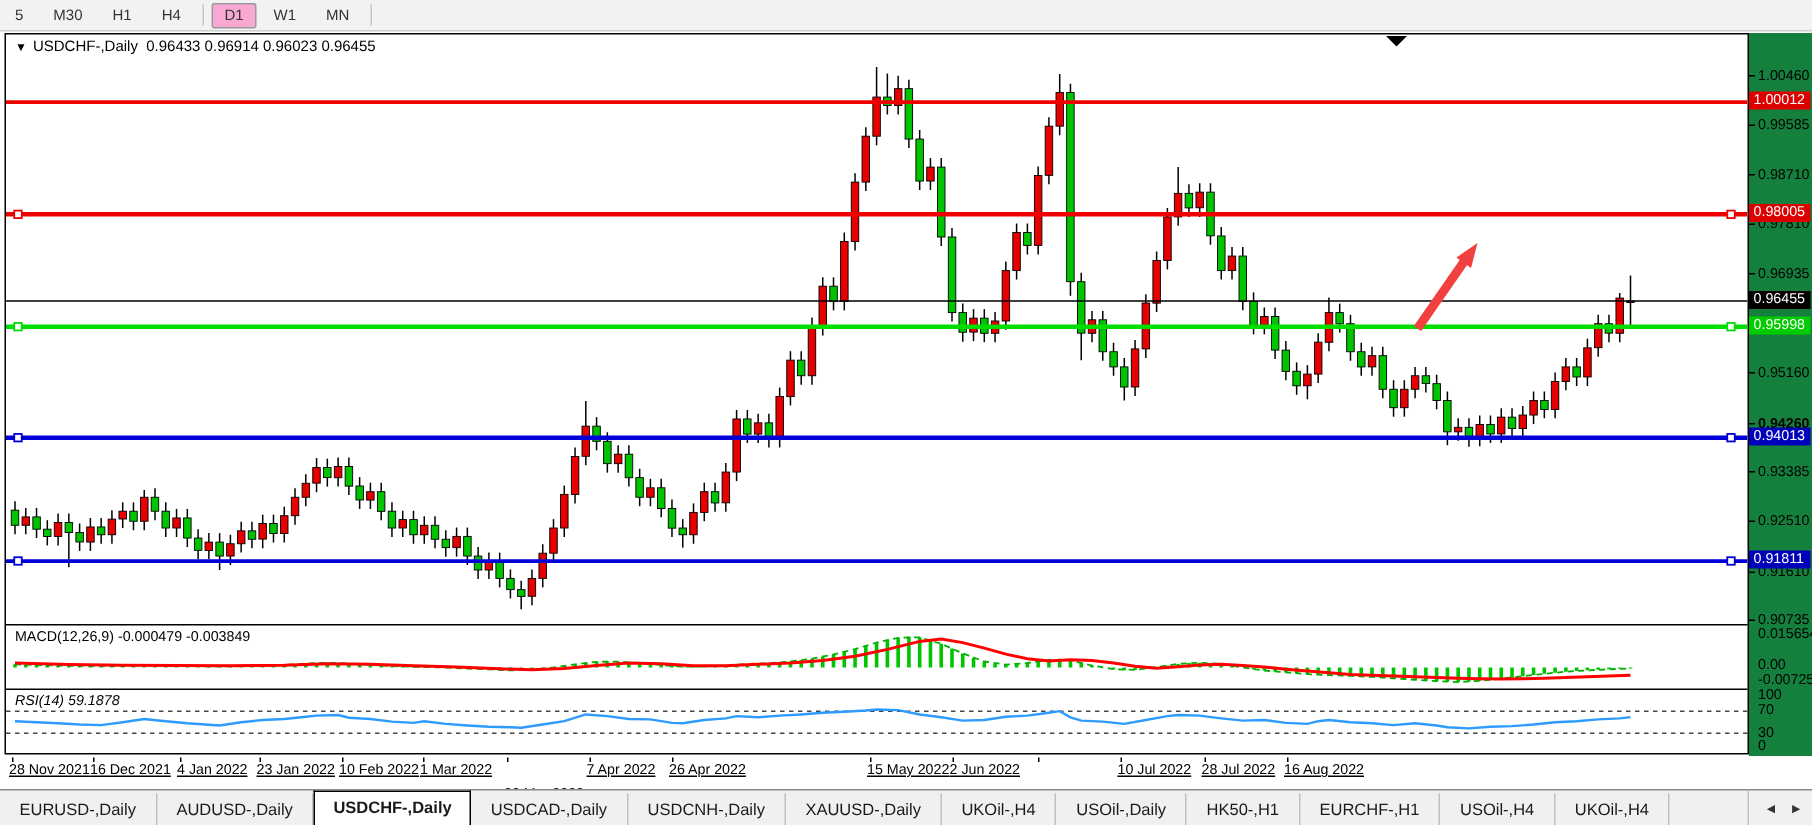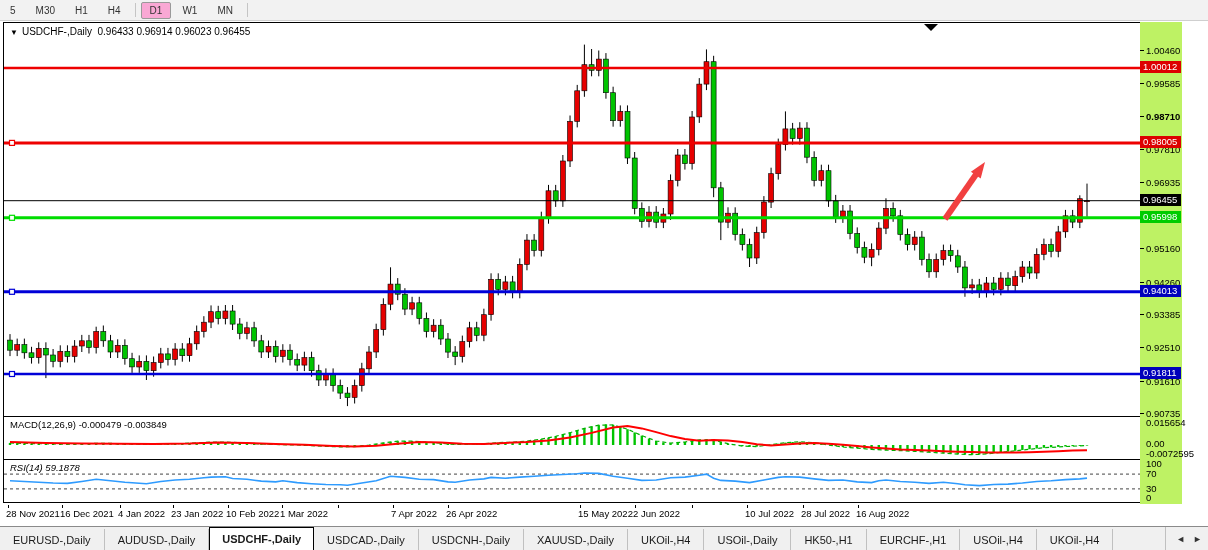--- a/index.html
+++ b/index.html
@@ -13,28 +13,28 @@
   .tf-sep{width:1px;height:14px;background:#c5c5c5;margin:0 4px;}
   
   #plot-col{position:absolute;left:3px;top:22px;width:1161px;border:1px solid #000;background:#fff;}
   #main-svg,#macd-svg,#rsi-svg{display:block;}
   .pane-sep{height:0;border-top:1px solid #000;}
   #chart-title{position:absolute;left:10px;top:26px;font-size:10px;color:#000;white-space:nowrap;}
   #chart-title .tri{font-size:8px;margin-right:4px;}
   #macd-label{position:absolute;left:10px;top:419px;font-size:9.5px;}
   #rsi-label{position:absolute;left:10px;top:462px;font-size:9.5px;font-style:italic;}
   
-  #axis-col{position:absolute;left:1140px;top:22px;width:42px;height:482px;background:#bef264;font-size:9.5px;}
+  #axis-col{position:absolute;left:1166px;top:22px;width:42px;height:482px;background:#15803d;font-size:9.5px;}
   .ax-tick{position:absolute;left:0;width:4px;height:1px;background:#000;}
   .ax-label{position:absolute;left:6px;white-space:nowrap;}
   .ax-badge{position:absolute;left:0;width:41px;height:12px;line-height:12px;color:#fff;
             padding-left:3px;box-sizing:border-box;font-size:9.5px;white-space:nowrap;}
   
   #date-axis{position:absolute;left:3px;top:505px;width:1163px;height:18px;font-size:9.5px;}
-  .date-label{position:absolute;top:3px;white-space:nowrap;}
+  .date-label{position:absolute;top:3px;white-space:nowrap;text-decoration:underline;}
   .date-tick{position:absolute;top:0;width:1px;height:3px;background:#000;}
   
   #tabbar{position:absolute;left:0;top:526px;width:1208px;height:24px;background:#f0f0f0;
           border-top:1px solid #8a8a8a;display:flex;align-items:flex-end;font-size:11px;}
   .tab{padding:4px 13px 4px 13px;color:#1a1a1a;white-space:nowrap;border-right:1px solid #c0c0c0;
        height:14px;line-height:14px;cursor:default;margin-top:44px;}
   .tab.active{background:#fff;border:1px solid #000;border-bottom:none;font-weight:bold;
               padding:4px 12px 5px 12px;border-right:1px solid #000;}
   #tab-scroll{margin-left:auto;display:flex;align-items:center;padding-right:6px;gap:8px;
               color:#333;font-size:9px;border-left:1px solid #c0c0c0;height:100%;padding-left:10px;}
@@ -549,29 +549,29 @@
 
   <div id="macd-label">MACD(12,26,9) -0.000479 -0.003849</div>
   <div id="rsi-label">RSI(14) 59.1878</div>
 
   <div id="axis-col">
       <div class="ax-tick" style="top: 28.2833px;"></div>
       <div class="ax-label" style="top: 23px;">1.00460</div>
       <div class="ax-tick" style="top: 60.9321px;"></div>
       <div class="ax-label" style="top: 56px;">0.99585</div>
       <div class="ax-tick" style="top: 93.581px;"></div>
-      <div class="ax-label" style="top: 89px; font-weight: bold;">0.98710</div>
+      <div class="ax-label" style="top: 89px;">0.98710</div>
       <div class="ax-tick" style="top: 127.163px;"></div>
       <div class="ax-label" style="top: 122px;">0.97810</div>
       <div class="ax-tick" style="top: 159.812px;"></div>
       <div class="ax-label" style="top: 155px;">0.96935</div>
       <div class="ax-tick" style="top: 226.042px;"></div>
       <div class="ax-label" style="top: 221px;">0.95160</div>
       <div class="ax-tick" style="top: 259.624px;"></div>
-      <div class="ax-label" style="top: 255px;">0.94260</div>
+      <div class="ax-label" style="top: 255px; font-weight: bold;">0.94260</div>
       <div class="ax-tick" style="top: 292.273px;"></div>
       <div class="ax-label" style="top: 287px;">0.93385</div>
       <div class="ax-tick" style="top: 324.922px;"></div>
       <div class="ax-label" style="top: 320px;">0.92510</div>
       <div class="ax-tick" style="top: 358.503px;"></div>
       <div class="ax-label" style="top: 354px;">0.91610</div>
       <div class="ax-tick" style="top: 391.152px;"></div>
       <div class="ax-label" style="top: 386px;">0.90735</div>
       <div class="ax-badge" style="top: 39px; background: rgb(221, 0, 0); color: rgb(255, 255, 255);">1.00012</div>
       <div class="ax-badge" style="top: 114px; background: rgb(221, 0, 0); color: rgb(255, 255, 255);">0.98005</div>

